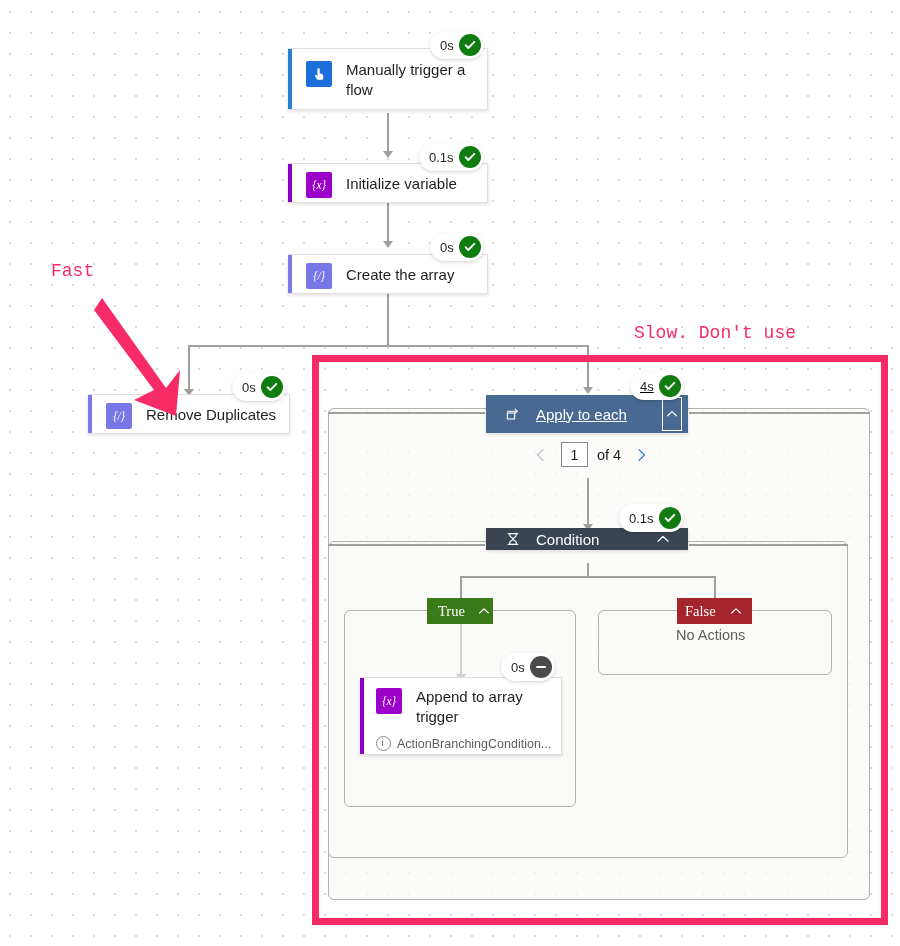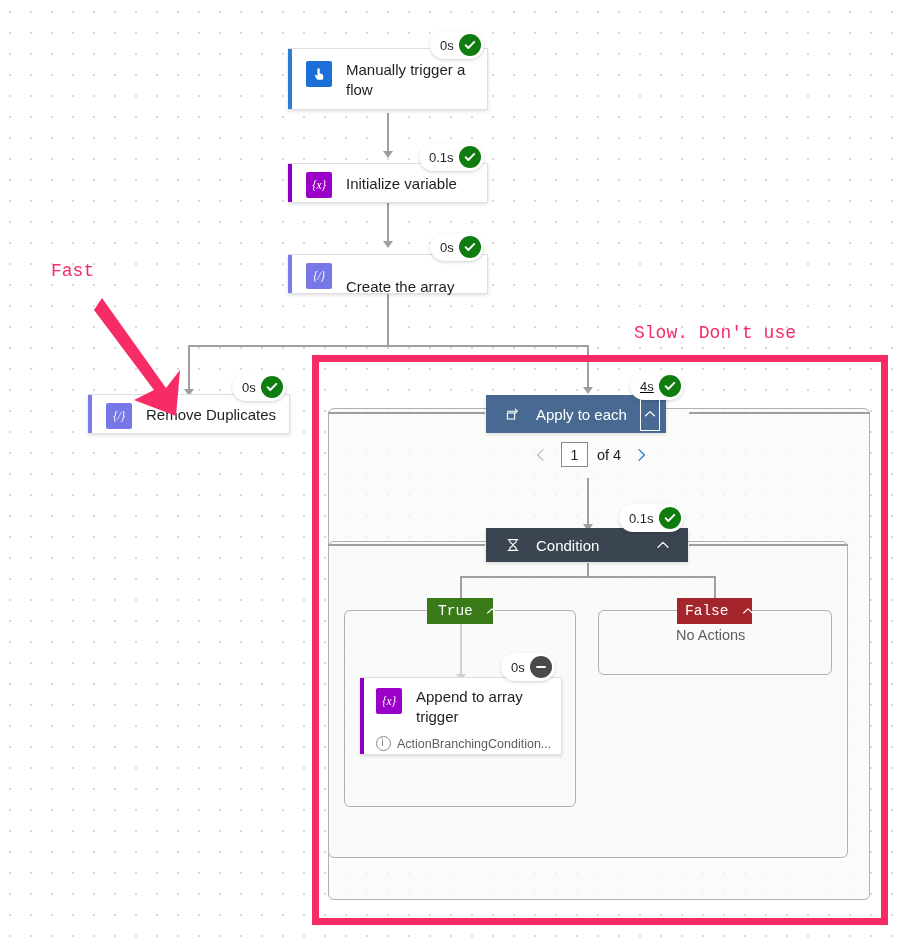--- a/index.html
+++ b/index.html
@@ -196,21 +196,21 @@
   .branch-pill {
     position: absolute;
     height: 26px;
     display: flex;
     align-items: center;
     color: #ffffff;
     padding: 0 8px 0 11px;
     box-sizing: border-box;
     z-index: 9;
     font-size: 14.5px;
-    font-family: Liberation Mono, monospace;
+    font-family: Liberation Serif, serif;
   }
   .branch-pill.t { background: #3b7a18; }
   .branch-pill.f { background: #a4262c; }
   .branch-pill .bp-chevron {
     margin-left: 12px;
     width: 18px; height: 18px;
     display: flex; align-items: center; justify-content: center;
   }
 
   .no-actions {
@@ -349,21 +349,21 @@
       </svg>
   </span>
 </div>
 
 <div class="node" style="left:288px; top:254px; width:200px; height:40px;">
   <span class="stripe" style="background:#7A7AE8;"></span>
   <div class="nodebody" style="padding-top:7px; padding-bottom:7px;">
     <span class="node-icon" style="background:#7777E8;">
       <span>{/}</span>
     </span>
-    <span class="node-title" style="margin-top:15px;">Create the array</span>
+    <span class="node-title" style="margin-top:3px;">Create the array</span>
   </div>
 </div>
 <div class="badge" style="left:430px; top:233px;">
   <span class="dur">0s</span>
   <span class="status succeeded">
     <svg width="14" height="14" viewBox="0 0 14 14">
         <path d="M2.6 7.2l2.7 2.8 6-6.1" stroke="#fff" stroke-width="1.9" fill="none" stroke-linecap="round" stroke-linejoin="round"></path>
       </svg>
   </span>
 </div>
@@ -379,21 +379,21 @@
 </div>
 <div class="badge" style="left:232px; top:373px;">
   <span class="dur">0s</span>
   <span class="status succeeded">
     <svg width="14" height="14" viewBox="0 0 14 14">
         <path d="M2.6 7.2l2.7 2.8 6-6.1" stroke="#fff" stroke-width="1.9" fill="none" stroke-linecap="round" stroke-linejoin="round"></path>
       </svg>
   </span>
 </div>
 
-<div class="scope-header foreach" style="left:486px; top:395px; width:180px; height:38px;">
+<div class="scope-header foreach" style="left:486px; top:395px; width:202px; height:38px;text-decoration:underline;">
   <span class="sh-icon">
     <svg width="16" height="16" viewBox="0 0 16 16">
       <path d="M2.5 5.2h8.2M10.2 3.2l2.2 2-2.2 2" stroke="#fff" stroke-width="1.1" fill="none" stroke-linecap="round" stroke-linejoin="round"></path>
       <rect x="2.4" y="7.0" width="7.2" height="6.0" stroke="#fff" stroke-width="1.1" fill="none"></rect>
     </svg>
   </span>
   <span class="sh-title">Apply to each</span>
   <span class="sh-chevron" style="border:1.4px solid #ffffff; margin-right:6px; width:20px; height:34px; box-sizing:border-box;">
     <svg width="14" height="14" viewBox="0 0 14 14">
         <path d="M2.6 8.8L7 4.6l4.4 4.2" stroke="#fff" stroke-width="1.2" fill="none" stroke-linecap="round" stroke-linejoin="round"></path>
@@ -417,21 +417,21 @@
   </span>
   <span class="pagebox">1</span>
   <span class="oflabel">of 4</span>
   <span class="chev">
     <svg width="16" height="16" viewBox="0 0 16 16">
         <path d="M6 2.6L11.4 8 6 13.4" stroke="#2a7ad4" stroke-width="1.3" fill="none" stroke-linecap="round" stroke-linejoin="round"></path>
       </svg>
   </span>
 </div>
 
-<div class="scope-header condition" style="left:486px; top:528px; width:202px; height:34px;">
+<div class="scope-header condition" style="left:486px; top:528px; width:202px; height:22px;">
   <span class="sh-icon">
     <svg width="16" height="16" viewBox="0 0 16 16">
       <path d="M3.2 2.6h9.6M3.2 13.4h9.6M4.8 2.6v2.0c0 1.2 3.2 2.0 3.2 3.4 0 1.4-3.2 2.2-3.2 3.4v2.0M11.2 2.6v2.0c0 1.2-3.2 2.0-3.2 3.4 0 1.4 3.2 2.2 3.2 3.4v2.0" stroke="#fff" stroke-width="1.15" fill="none" stroke-linecap="round"></path>
     </svg>
   </span>
   <span class="sh-title">Condition</span>
   <span class="sh-chevron">
     <svg width="16" height="16" viewBox="0 0 16 16">
         <path d="M3 10.2L8 5.4l5 4.8" stroke="#fff" stroke-width="1.25" fill="none" stroke-linecap="round" stroke-linejoin="round"></path>
       </svg>

